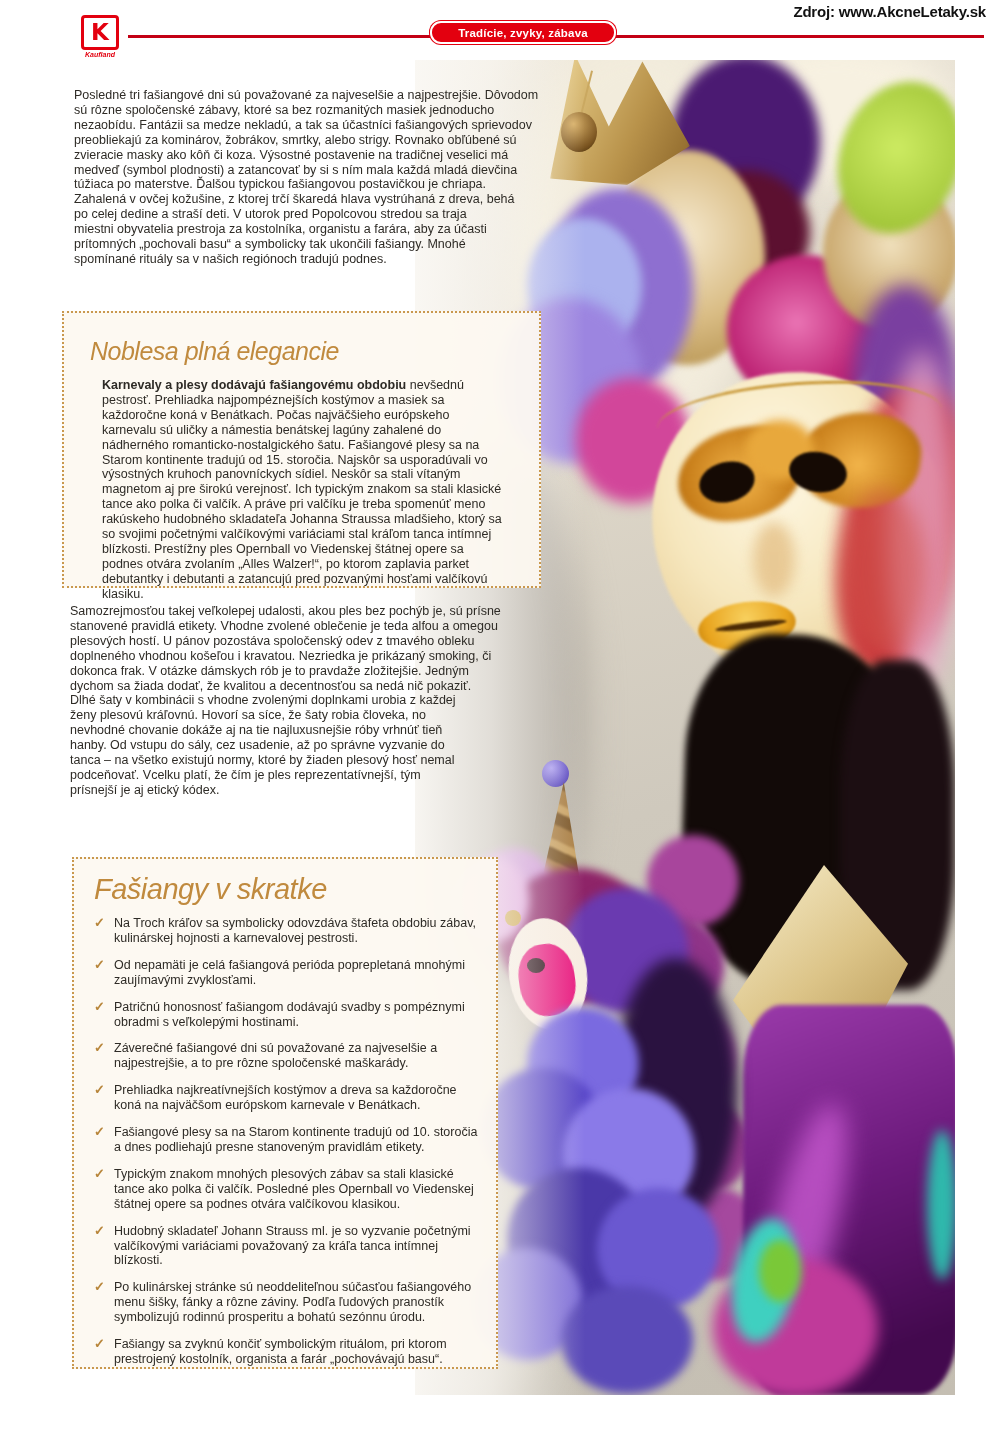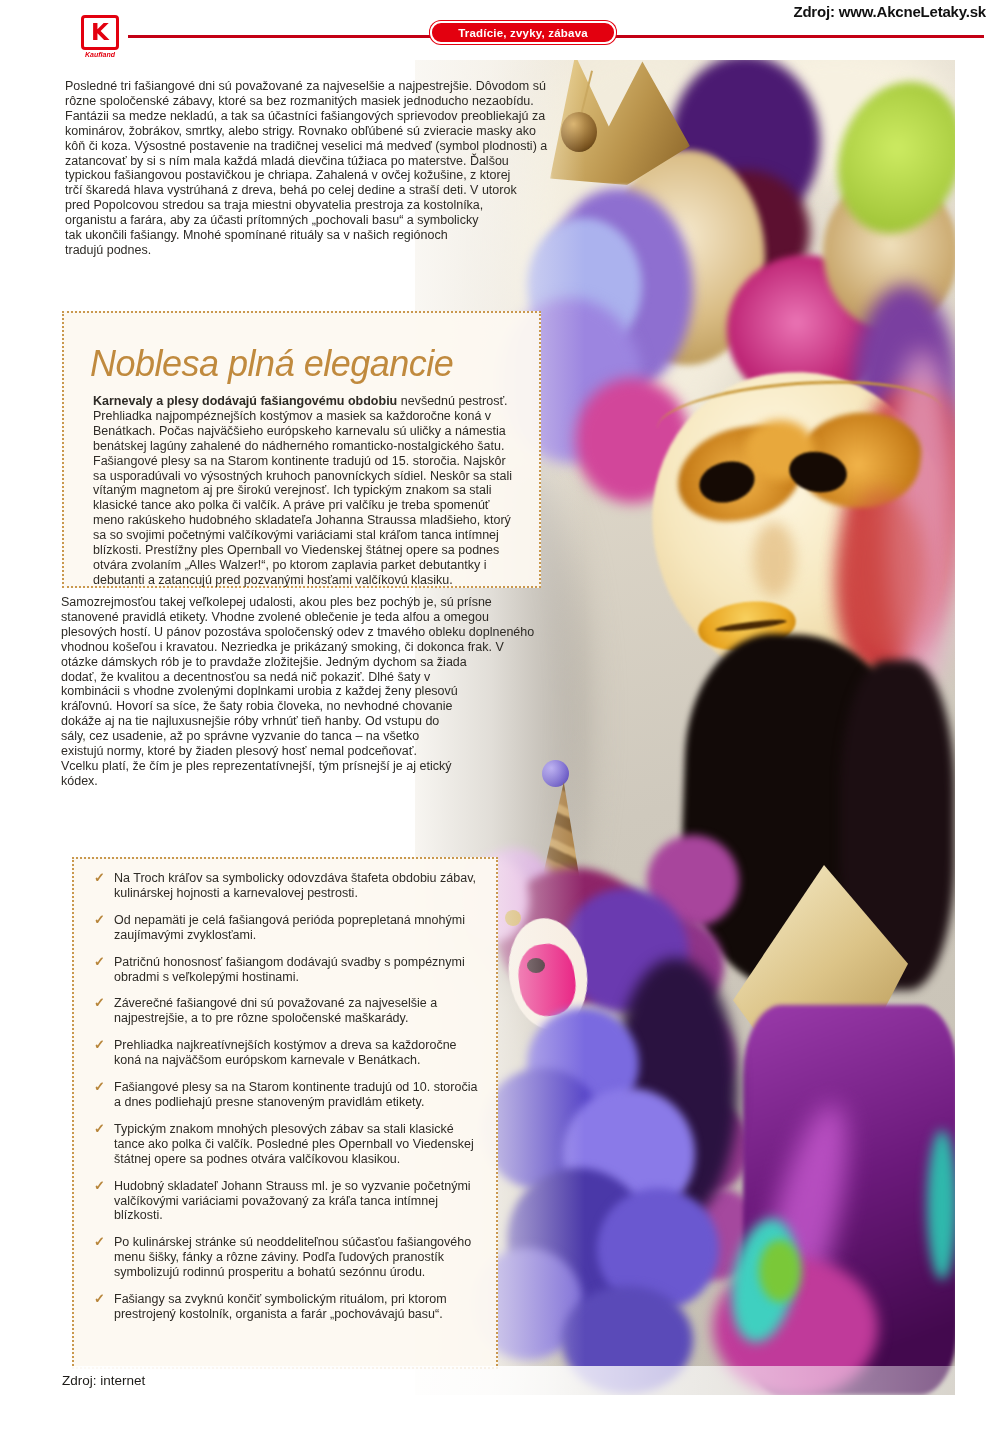--- a/index.html
+++ b/index.html
@@ -24,28 +24,28 @@
   .photo{position:absolute;left:415px;top:60px;width:540px;height:1335px;overflow:hidden;
          background:linear-gradient(165deg,#efe9dc 0%,#ddd6c8 30%,#cfc9bd 55%,#c4beb2 100%);}
   .grp{position:absolute;inset:0;}
   .bl{position:absolute;border-radius:50%;filter:blur(6px);}
   .sharp{filter:blur(1px);}
   .noblur{filter:none;}
 
   
   .sec-h{font-style:italic;font-weight:normal;color:#c08a3e;font-size:30px;margin:0 0 8px 0;
          letter-spacing:-0.5px;font-family:"Liberation Sans",sans-serif;}
-  .body-text{font-size:12.5px;line-height:14.9px;margin:3px;color:#2e2b26;}
+  .body-text{font-size:12.5px;line-height:14.9px;margin:12px;color:#2e2b26;}
   .sec{position:absolute;z-index:3;}
   .sec1{left:62px;top:76px;width:499px;}
   .sec3{left:58px;top:592px;width:484px;}
   .dashed-box{position:absolute;z-index:3;border:2px dotted #c9984e;background:rgba(253,249,241,0.93);
               box-sizing:border-box;}
   .box1{left:62px;top:311px;width:479px;height:277px;padding:12px 20px 10px 26px;}
-  .box1 .sec-h{font-size:36px;margin:18px 0 9px 0;}
+  .box1 .sec-h{font-size:25px;margin:12px 0 9px 0;}
   .box2{left:72px;top:857px;width:426px;height:512px;padding:12px 16px 10px 20px;}
   .box2 .sec-h{font-size:29px;margin:2px 0 10px 0;}
   .st{float:right;clear:right;width:0;}
   .check-list{list-style:none;margin:0;padding:0;}
   .check-item{display:flex;margin-bottom:12px;}
   .check{color:#b8863b;font-weight:bold;font-size:13px;width:20px;flex:none;line-height:14.9px;}
   .check-text{font-size:12.5px;line-height:14.9px;}
 
   .bottom-strip{position:absolute;left:45px;top:1366px;width:910px;height:29px;z-index:4;
                 background:linear-gradient(90deg,rgba(255,255,255,.95) 0%,rgba(255,255,255,.85) 55%,rgba(255,255,255,.35) 100%);
@@ -175,20 +175,21 @@
       <div class="st" style="width:45px;height:15px"></div>
       <div class="st" style="width:62px;height:45px"></div>
       <div class="st" style="width:85px;height:30px"></div>
       <div class="st" style="width:45px;height:15px"></div>
       <div class="st" style="width:18px;height:30px"></div>
       <p class="body-text">Samozrejmosťou takej veľkolepej udalosti, akou ples bez pochýb je, sú prísne stanovené pravidlá etikety. Vhodne zvolené oblečenie je teda alfou a omegou plesových hostí. U pánov pozostáva spoločenský odev z tmavého obleku doplneného vhodnou košeľou i kravatou. Nezriedka je prikázaný smoking, či dokonca frak. V otázke dámskych rób je to pravdaže zložitejšie. Jedným dychom sa žiada dodať, že kvalitou a decentnosťou sa nedá nič pokaziť. Dlhé šaty v kombinácii s vhodne zvolenými doplnkami urobia z každej ženy plesovú kráľovnú. Hovorí sa síce, že šaty robia človeka, no nevhodné chovanie dokáže aj na tie najluxusnejšie róby vrhnúť tieň hanby. Od vstupu do sály, cez usadenie, až po správne vyzvanie do tanca – na všetko existujú normy, ktoré by žiaden plesový hosť nemal podceňovať. Vcelku platí, že čím je ples reprezentatívnejší, tým prísnejší je aj etický kódex.</p>
     </div>
   </section>
 
   <div class="dashed-box box2">
+    <h2 class="sec-h">Fašiangy v skratke</h2>
     <ul class="check-list">
         <li class="check-item">
         <span class="check">✓</span>
         <span class="check-text">Na Troch kráľov sa symbolicky odovzdáva štafeta obdobiu zábav, kulinárskej hojnosti a karnevalovej pestrosti.</span>
       </li>
         <li class="check-item">
         <span class="check">✓</span>
         <span class="check-text">Od nepamäti je celá fašiangová perióda poprepletaná mnohými zaujímavými zvyklosťami.</span>
       </li>
         <li class="check-item">
@@ -219,18 +220,15 @@
         <span class="check">✓</span>
         <span class="check-text">Po kulinárskej stránke sú neoddeliteľnou súčasťou fašiangového menu šišky, fánky a rôzne záviny. Podľa ľudových pranostík symbolizujú rodinnú prosperitu a bohatú sezónnu úrodu.</span>
       </li>
         <li class="check-item">
         <span class="check">✓</span>
         <span class="check-text">Fašiangy sa zvyknú končiť symbolickým rituálom, pri ktorom prestrojený kostolník, organista a farár „pochovávajú basu“.</span>
       </li>
       </ul>
   </div>
 
-  <div class="bottom-strip">
-    <span class="bottom-source">Zdroj: internet</span>
-  </div>
 
 
 </div>
 
 </body></html>

